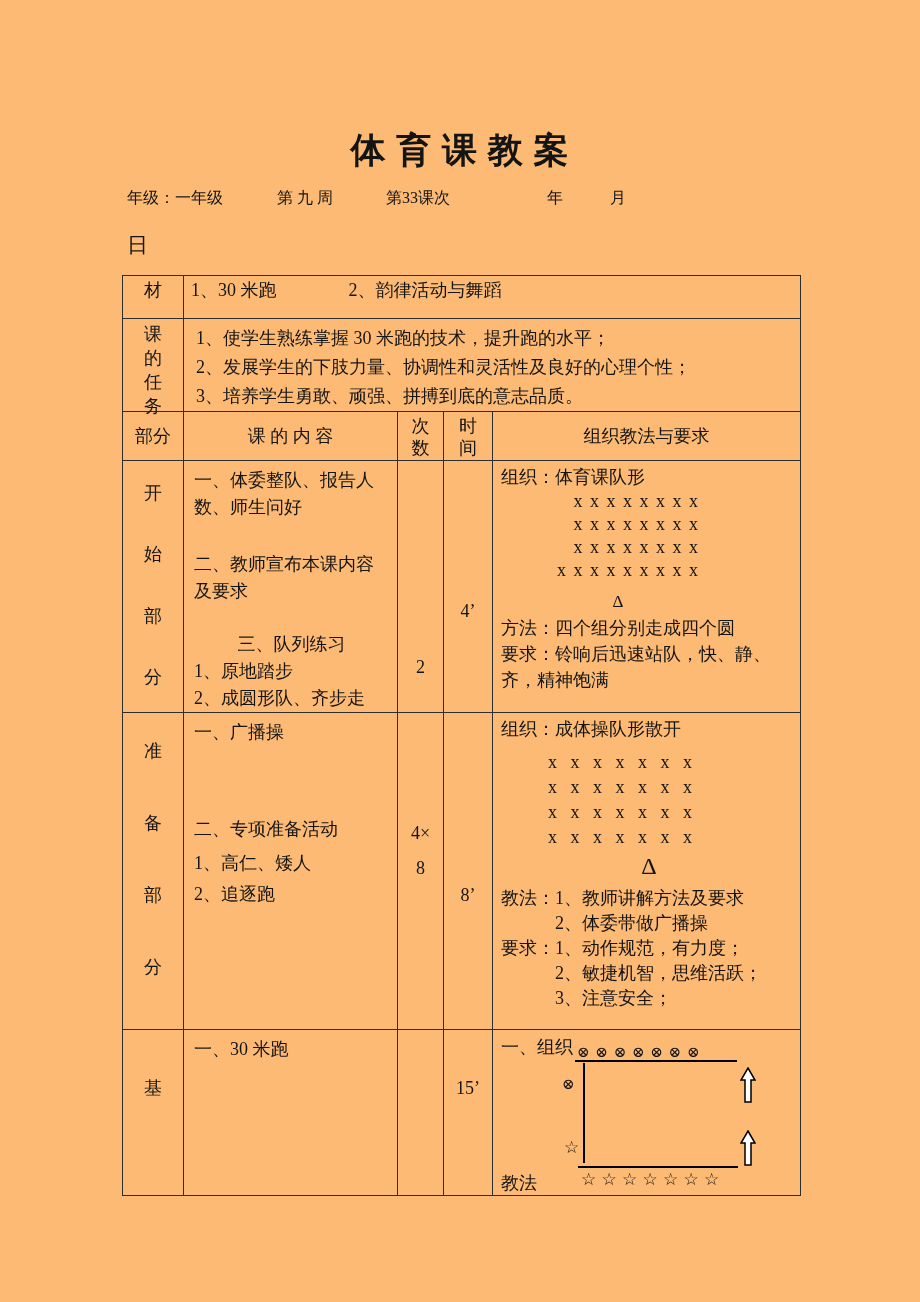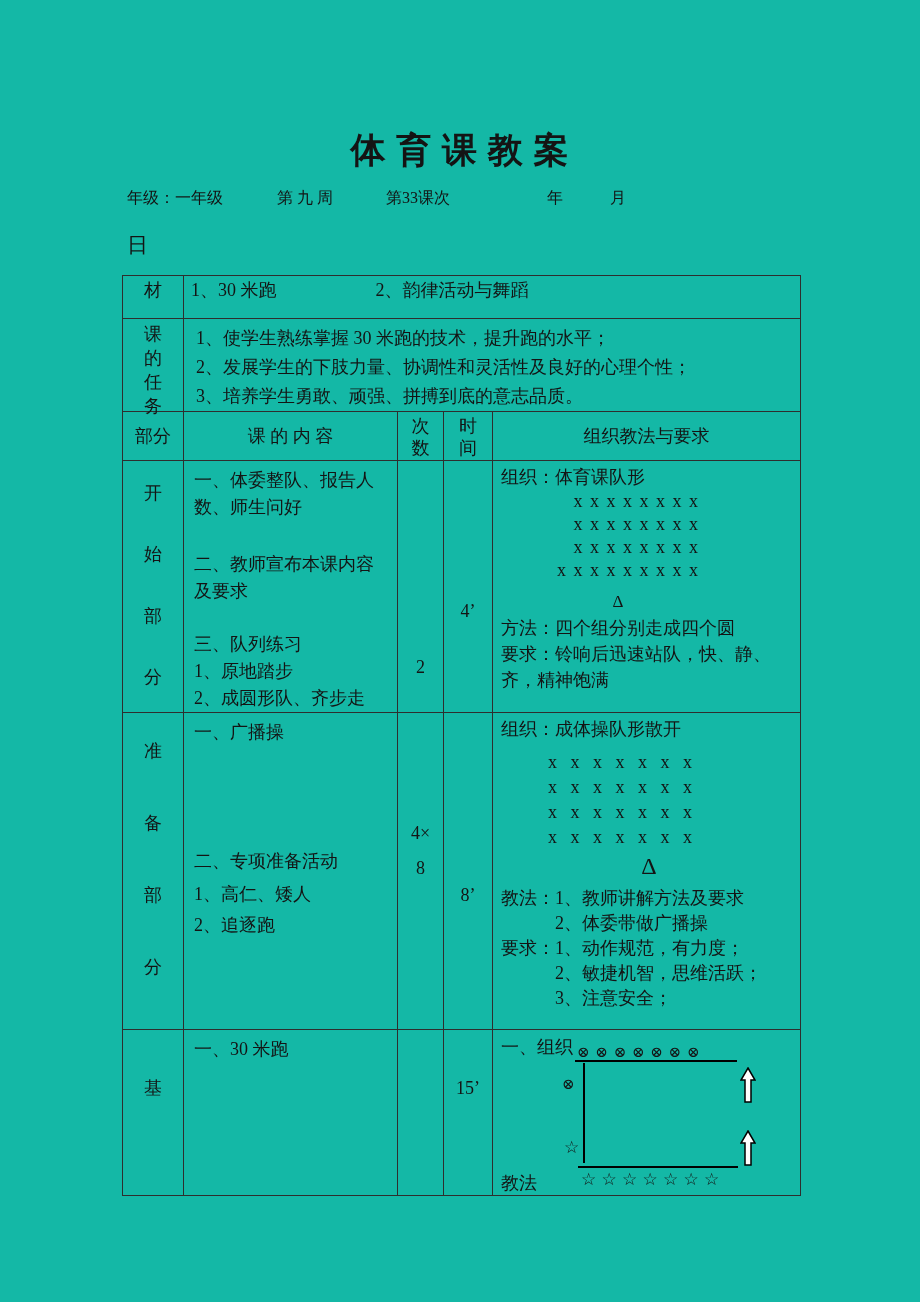--- a/index.html
+++ b/index.html
@@ -1,17 +1,17 @@
 <!DOCTYPE html>
 <html><head>
 <meta charset="utf-8">
 <style>
   html,body { margin:0; padding:0; background:#ffffff; }
   .page {
-    position:relative; width:920px; height:1302px; background:#14b8a6;
+    position:relative; width:920px; height:1302px; background:#fdba74;
     font-family:"Liberation Serif","DejaVu Serif",serif; color:#141414; overflow:hidden;
   }
   .doc-title { position:absolute; top:127px; left:0; width:100%; text-align:center;
     font-size:35px; font-weight:bold; letter-spacing:1px; }
   .meta-line { position:absolute; top:188px; left:0; width:100%; height:30px; font-size:16px; }
   .meta-line span { position:absolute; white-space:nowrap; }
   .m-grade { left:127px; } .m-week { left:277px; } .m-lesson { left:386px; }
   .m-year { left:547px; } .m-month { left:610px; }
   .m-day { position:absolute; top:231px; left:127px; font-size:21px; }
 
@@ -23,47 +23,47 @@
   .v-label { display:flex; flex-direction:column; align-items:center; box-sizing:border-box; }
   .v-tasks { height:90px; padding-top:3px; line-height:24px; }
   .v-start { height:238px; padding:20px 0 10px; justify-content:space-between; }
   .v-prep  { height:314px; padding:26px 0 48px; justify-content:space-between; }
   .lbl-material { padding-top:2px; }
   .lbl-basic { padding-top:46px; text-align:center; }
 
   .hdr-pad { padding-top:12px; }
   .hdr-stack { padding-top:3px; line-height:22px; }
 
-  .material-content { display:flex; padding:2px 0 16px 7px;gap:27px; }
+  .material-content { display:flex; padding:2px 0 16px 7px; }
   .material-item2 { margin-left:72px; }
 
   .tasks-content { padding:5px 0 0 12px; line-height:29px; }
 
   .start-content { padding:6px 8px 0 10px; line-height:27px; }
   .start-item2 { margin-top:30px; }
-  .start-item3 { margin-top:26px; }
+  .start-item3 { margin-top:26px;text-align:center; }
 
   .rel { position:relative; height:100%; }
   .abs-c { position:absolute; left:0; width:100%; text-align:center; }
   .start-times-val { top:196px; }
   .start-time-val { top:140px; }
   .prep-times-1 { top:110px; }
   .prep-times-2 { top:145px; }
   .prep-time-val { top:172px; }
   .basic-time-val { top:48px; }
 
   .method-pad { padding:4px 4px 0 8px; line-height:25px; }
   .formation-start { width:160px; margin-left:37px; text-align:right;
     line-height:23px; word-spacing:3px; }
   .marker-start { width:160px; margin-left:37px; text-align:center;
     margin-top:9px; line-height:22px; font-size:17px; }
   .start-method-lines { line-height:26px; margin-top:2px; }
 
   .prep-content { padding:5px 6px 0 10px; line-height:29px; }
-  .prep-item2 { margin-top:100px; }
+  .prep-item2 { margin-top:69px;font-family:Liberation Mono, monospace; }
   .prep-item2a { margin-top:4px; }
   .prep-item2b { margin-top:2px; }
   .formation-prep { margin-left:47px; margin-top:8px; line-height:25px; word-spacing:9px; }
   .marker-prep { width:160px; margin-left:68px; text-align:center;
     margin-top:2px; font-size:24px; line-height:28px; }
   .prep-method-lines { margin-top:6px; line-height:25px; }
 
   .basic-content { padding:6px 8px 0 10px; line-height:27px; }
   .diagram { position:relative; height:163px; width:100%; }
   .diagram > div { position:absolute; white-space:nowrap; }

